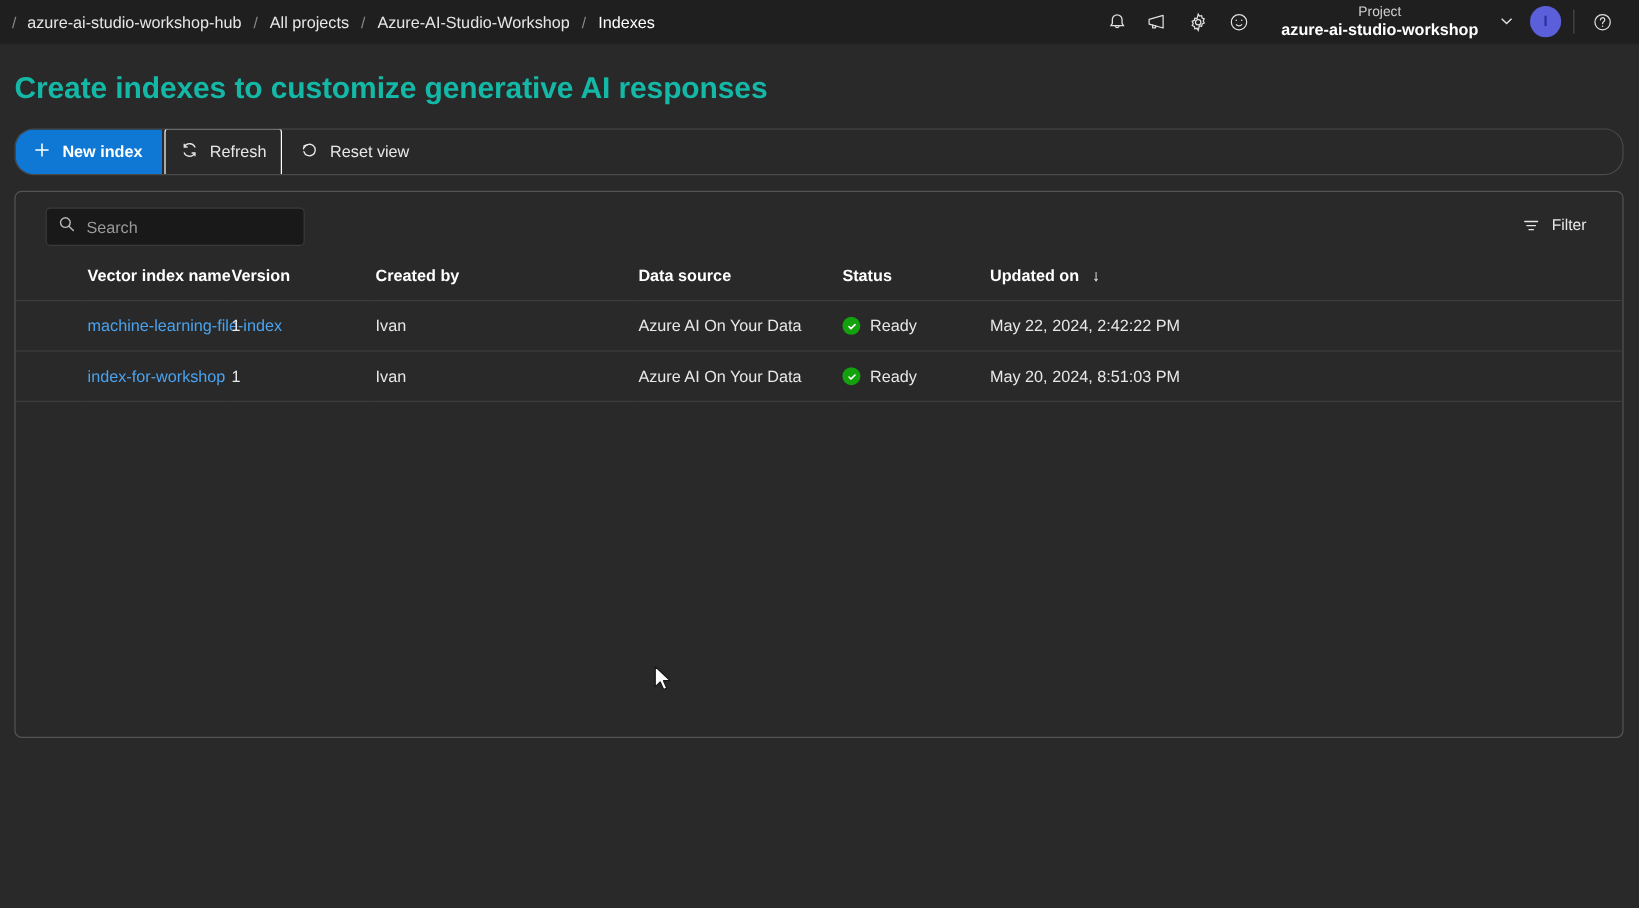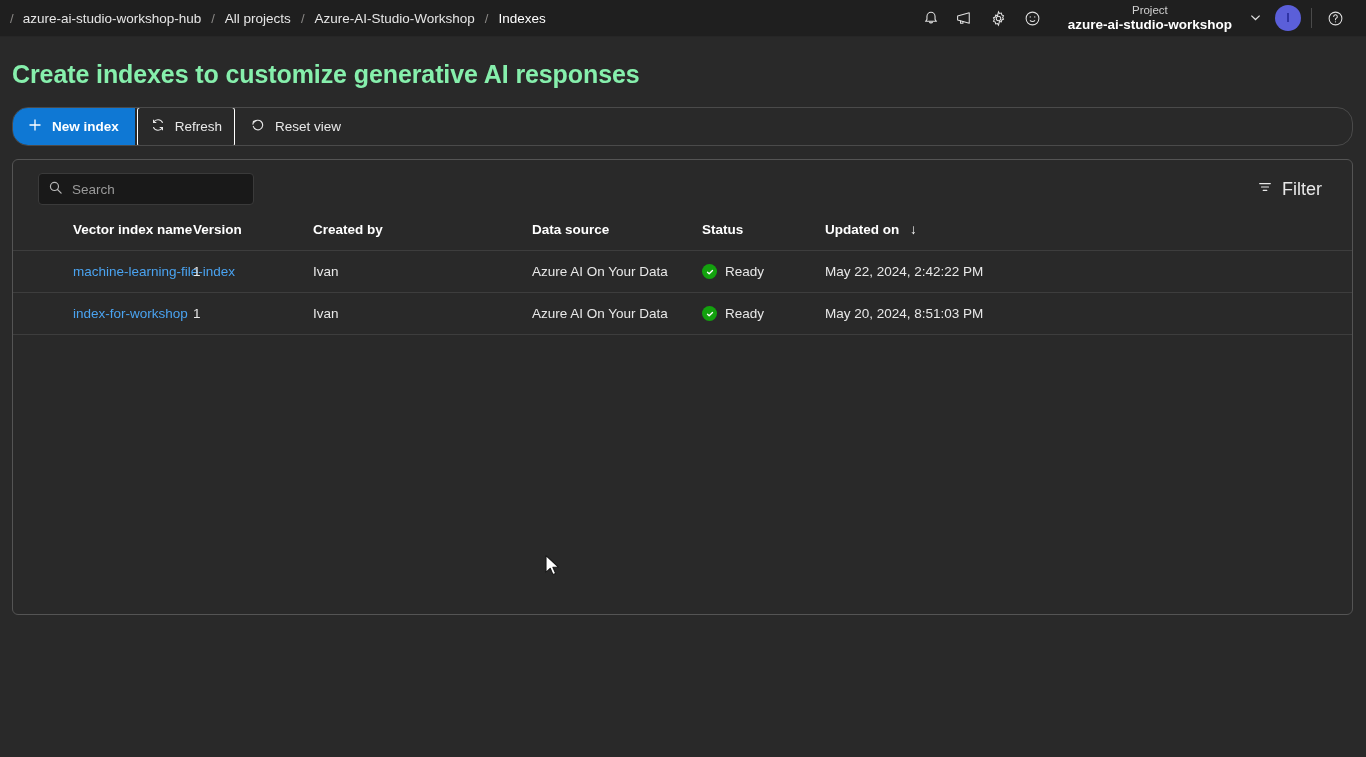--- a/index.html
+++ b/index.html
@@ -111,21 +111,21 @@
     width: 1px;
     height: 20px;
     background: #4a4a4a;
     margin: 0 6px 0 10px;
   }
 
   
   .page-title {
     font-size: 25px;
     font-weight: 700;
-    color: #86efac;
+    color: #14b8a6;
     padding: 23px 0 0 12px;
     letter-spacing: -0.1px;
   }
 
   
   .command-bar {
     margin: 18px 13px 0 12px;
     height: 39px;
     border: 1px solid #4a4a4a;
     border-radius: 16px;
@@ -210,21 +210,21 @@
     font-size: 13.5px;
     font-family: inherit;
     width: 100%;
   }
   .search-box input::placeholder { color: #9a9a9a; }
 
   .filter-btn {
     margin-left: auto;
     display: flex;
     gap: 9px;
-    font-size: 18px;
+    font-size: 13px;
     color: #e8e8e8;
     cursor: pointer;
     padding: 6px 8px;
     border-radius: 3px;
     background: transparent;
     border: none;
     font-family: inherit;
   }
 
   

